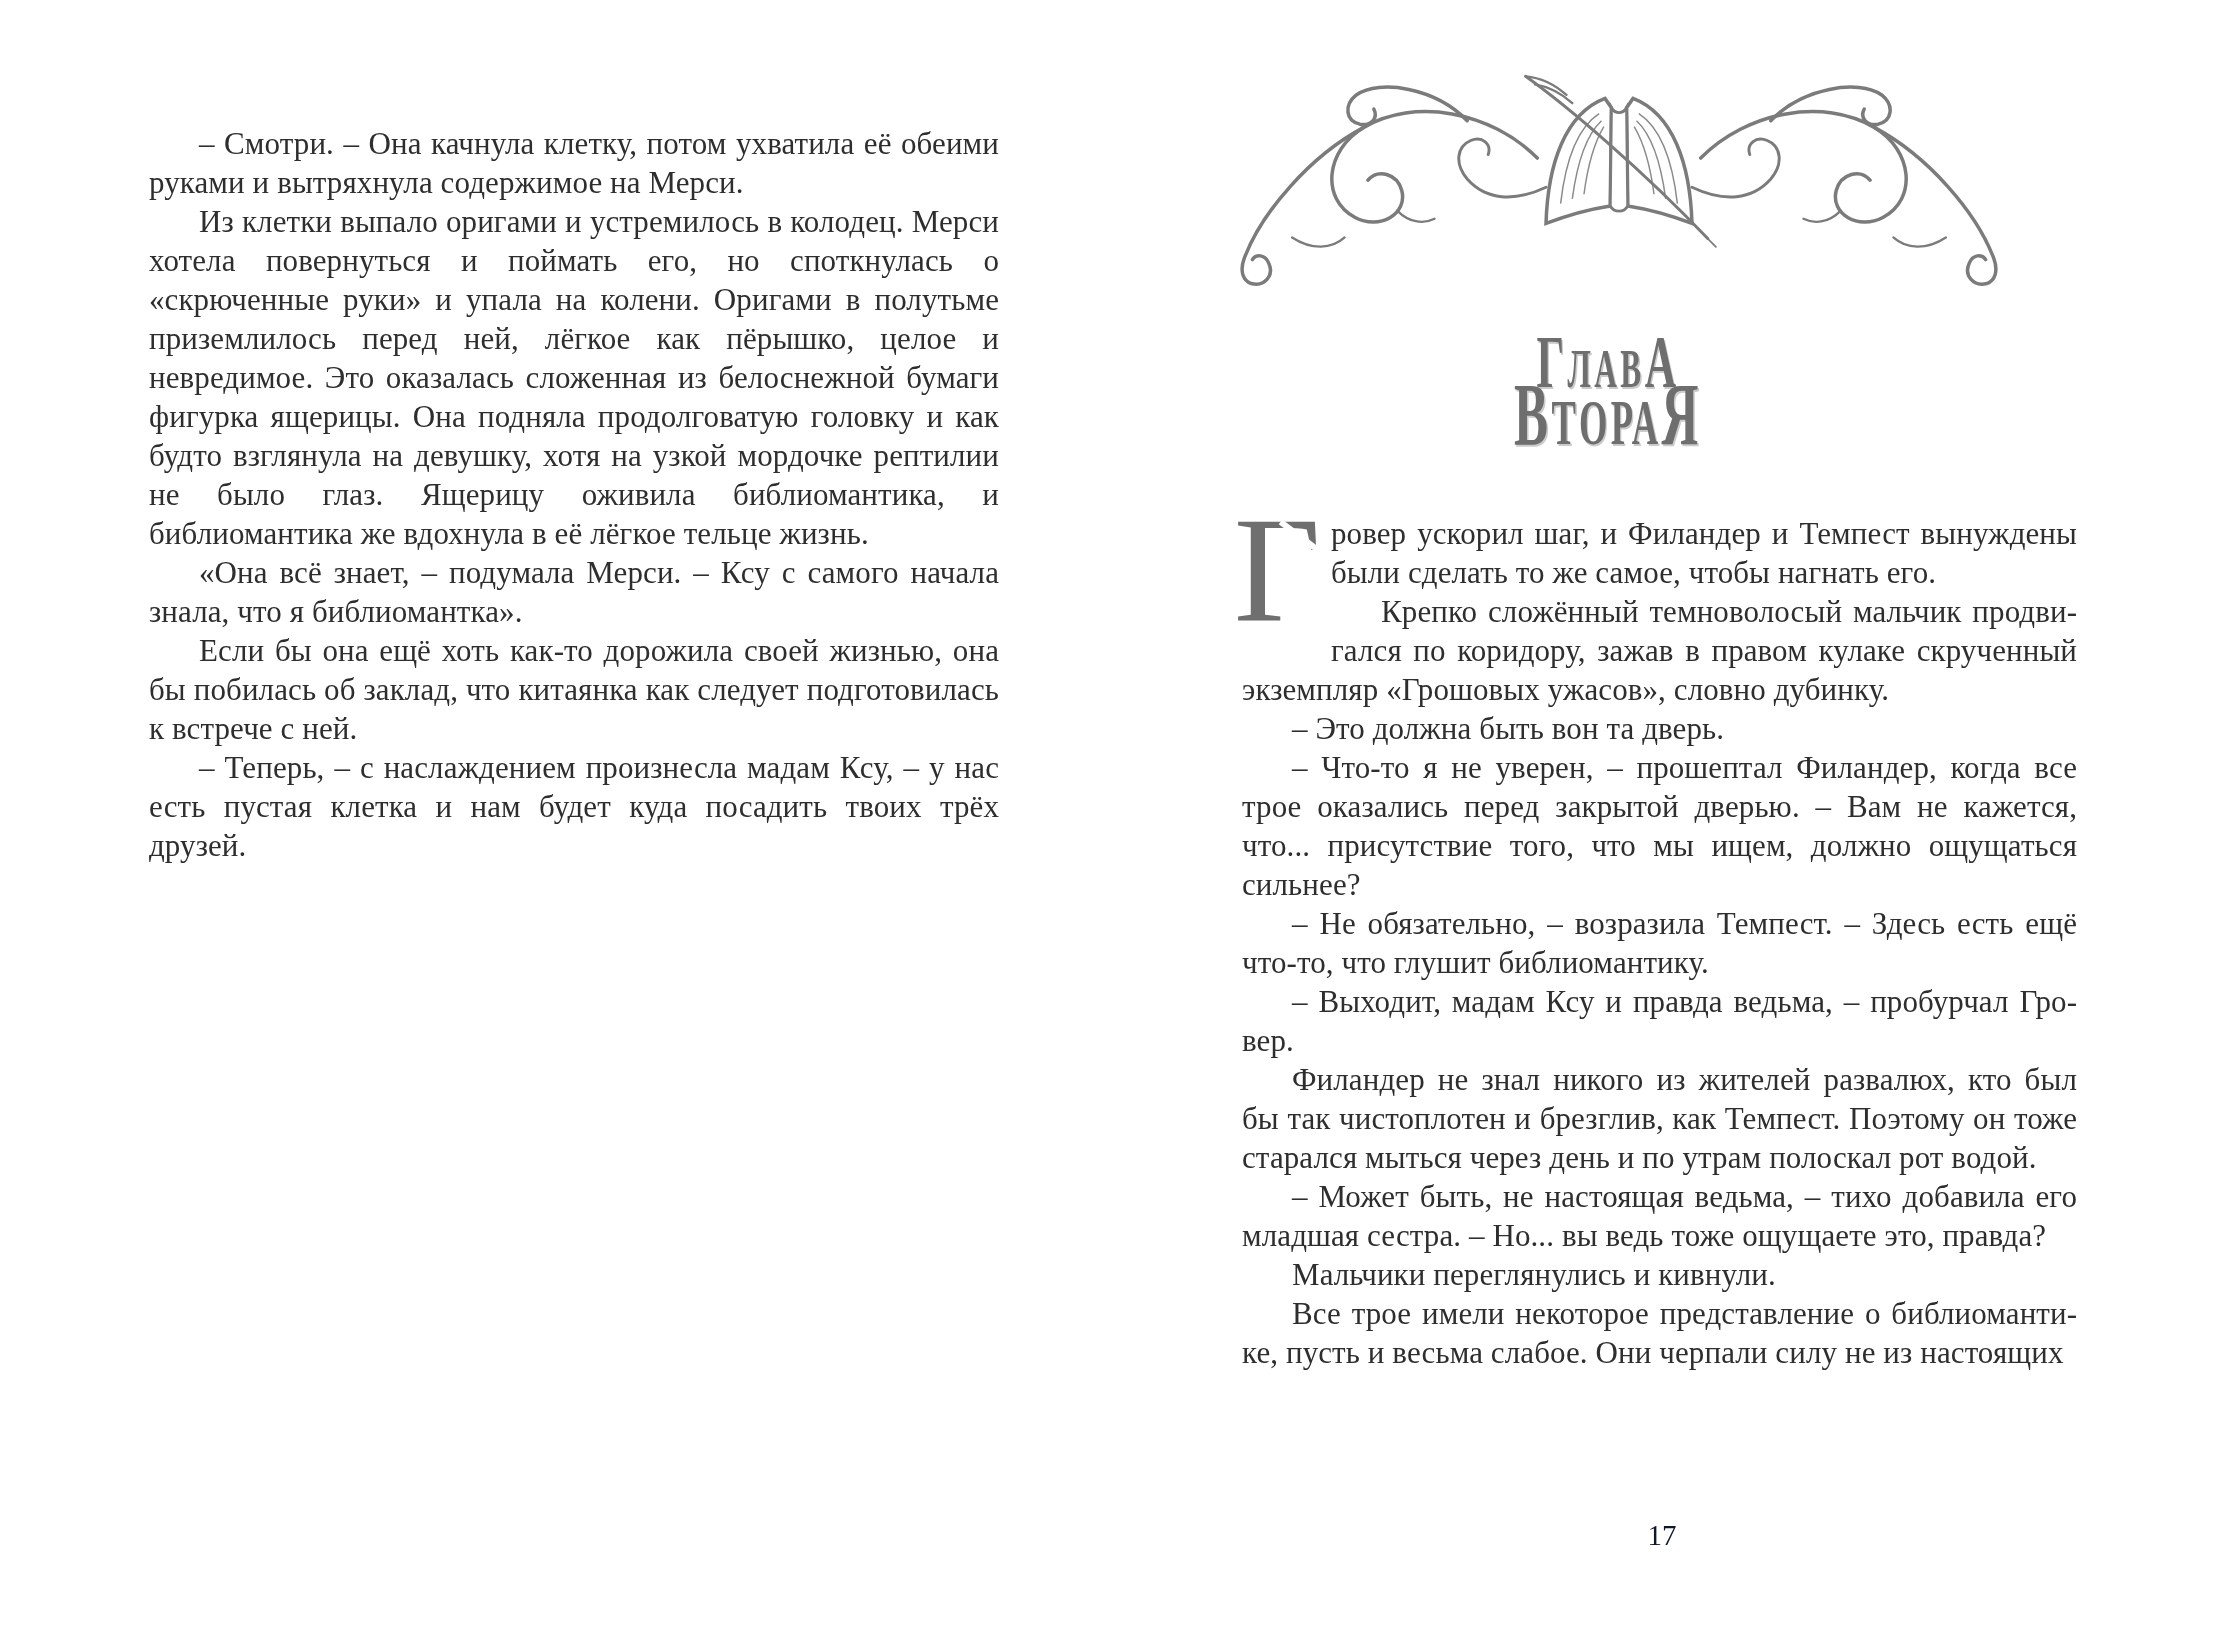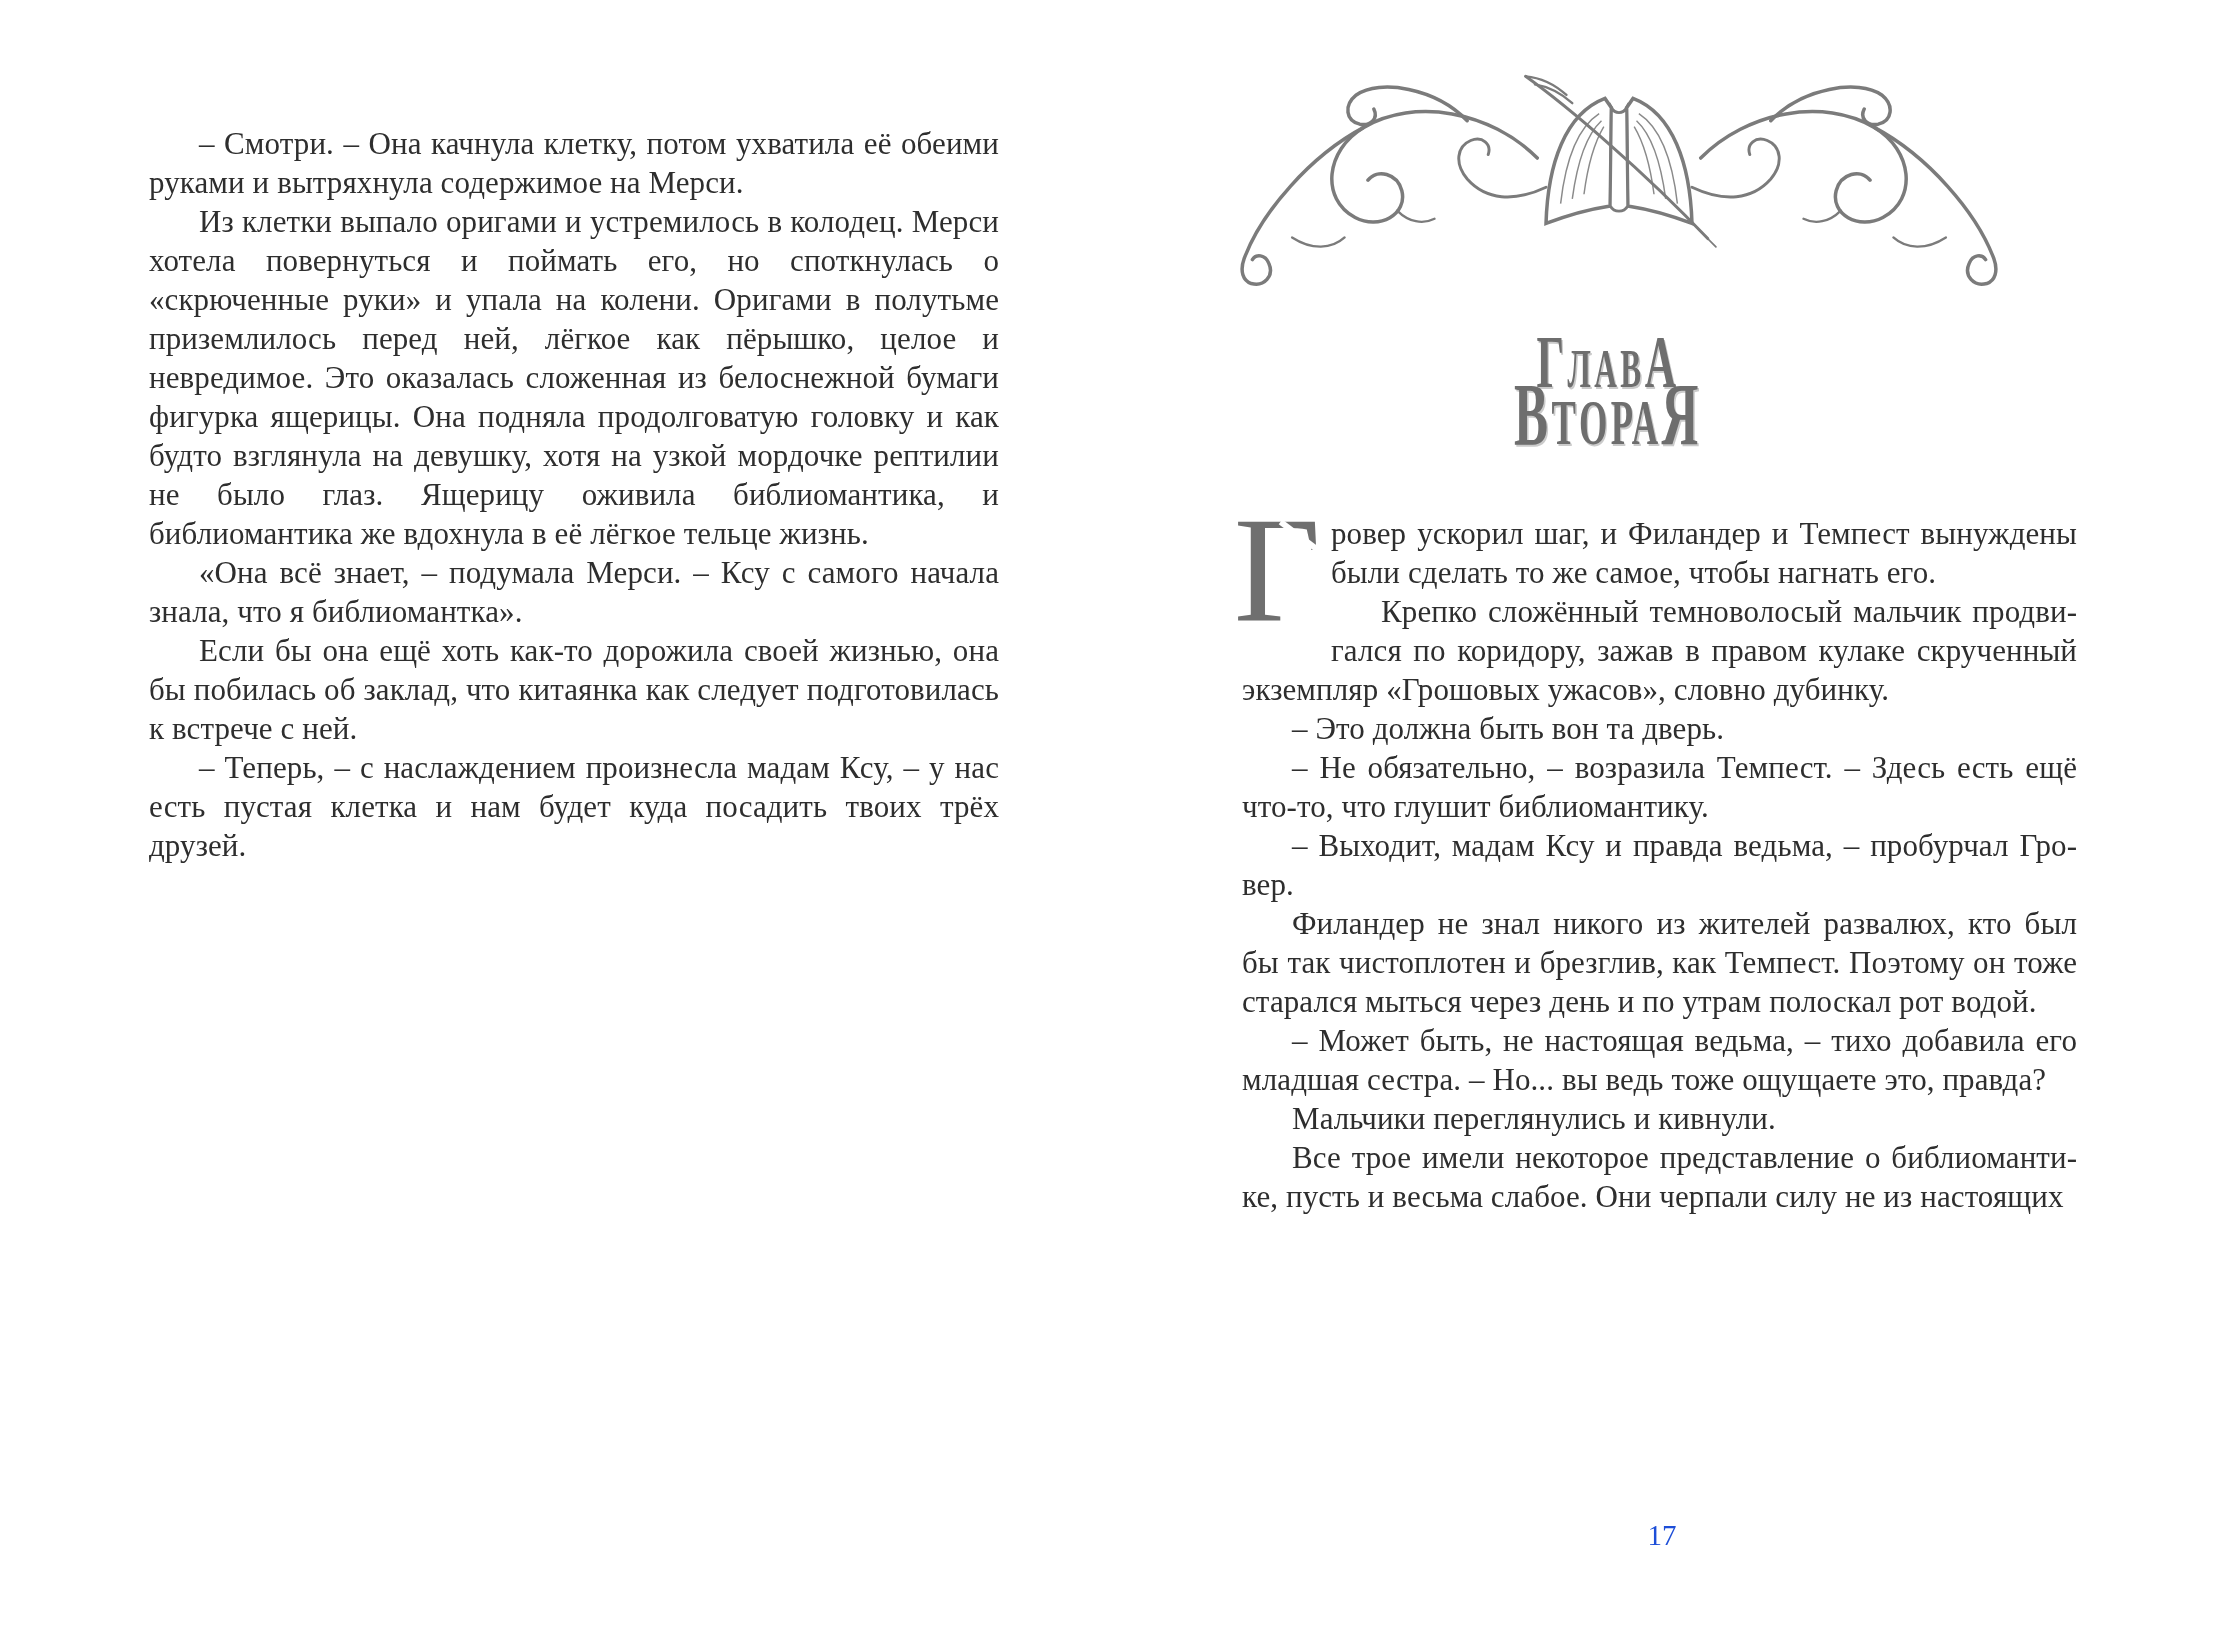--- a/index.html
+++ b/index.html
@@ -68,21 +68,21 @@
     left:73px; top:64px;      
     width:864px; height:226px;
   }
 
   .page-number {
     position:absolute;
     left:548px;                 
     top:1519px;
     transform:translateX(-50%);
     font-size:29px;
-    color:#1d4ed8;
+    color:#0f172a;
   }
 </style>
 </head>
 <body>
 
 <div>
 
   <section class="page page-left">
     <div class="text-col left-col">
       <p class="para">– Смотри. – Она качнула клетку, потом ухватила её обеи­ми руками и вытряхнула содержимое на Мерси.</p>
@@ -136,20 +136,21 @@
       <span class="condense"><span class="big">Г</span><span>ЛАВ</span><span class="big">А</span></span>
     </div>
     <div class="chapter-line chapter-line2">
       <span class="condense"><span class="big">В</span><span>ТОРА</span><span class="big">Я</span></span>
     </div>
 
     <div class="text-col right-col">
       <p class="para no-indent"><span class="dropcap">Г</span><span>ровер ускорил шаг, и Филандер и Темпест выну­ждены были сделать то же самое, чтобы нагнать его.</span></p>
       <p class="para">Крепко сложённый темноволосый мальчик продви­гался по коридору, зажав в правом кулаке скрученный эк­земпляр «Грошовых ужасов», словно дубинку.</p>
       <p class="para">– Это должна быть вон та дверь.</p>
+      <p class="para">– Что-то я не уверен, – прошептал Филандер, когда все трое оказались перед закрытой дверью. – Вам не кажется, что... присутствие того, что мы ищем, должно ощущаться сильнее?</p>
       <p class="para">– Не обязательно, – возразила Темпест. – Здесь есть ещё что-то, что глушит библиомантику.</p>
       <p class="para">– Выходит, мадам Ксу и правда ведьма, – пробурчал Гро­вер.</p>
       <p class="para">Филандер не знал никого из жителей развалюх, кто был бы так чистоплотен и брезглив, как Темпест. Поэтому он тоже старался мыться через день и по утрам полоскал рот водой.</p>
       <p class="para">– Может быть, не настоящая ведьма, – тихо добавила его младшая сестра. – Но... вы ведь тоже ощущаете это, правда?</p>
       <p class="para">Мальчики переглянулись и кивнули.</p>
       <p class="para">Все трое имели некоторое представление о библиоманти­ке, пусть и весьма слабое. Они черпали силу не из настоящих</p>
     </div>
 
     <div class="page-number">17</div>
   </section>

